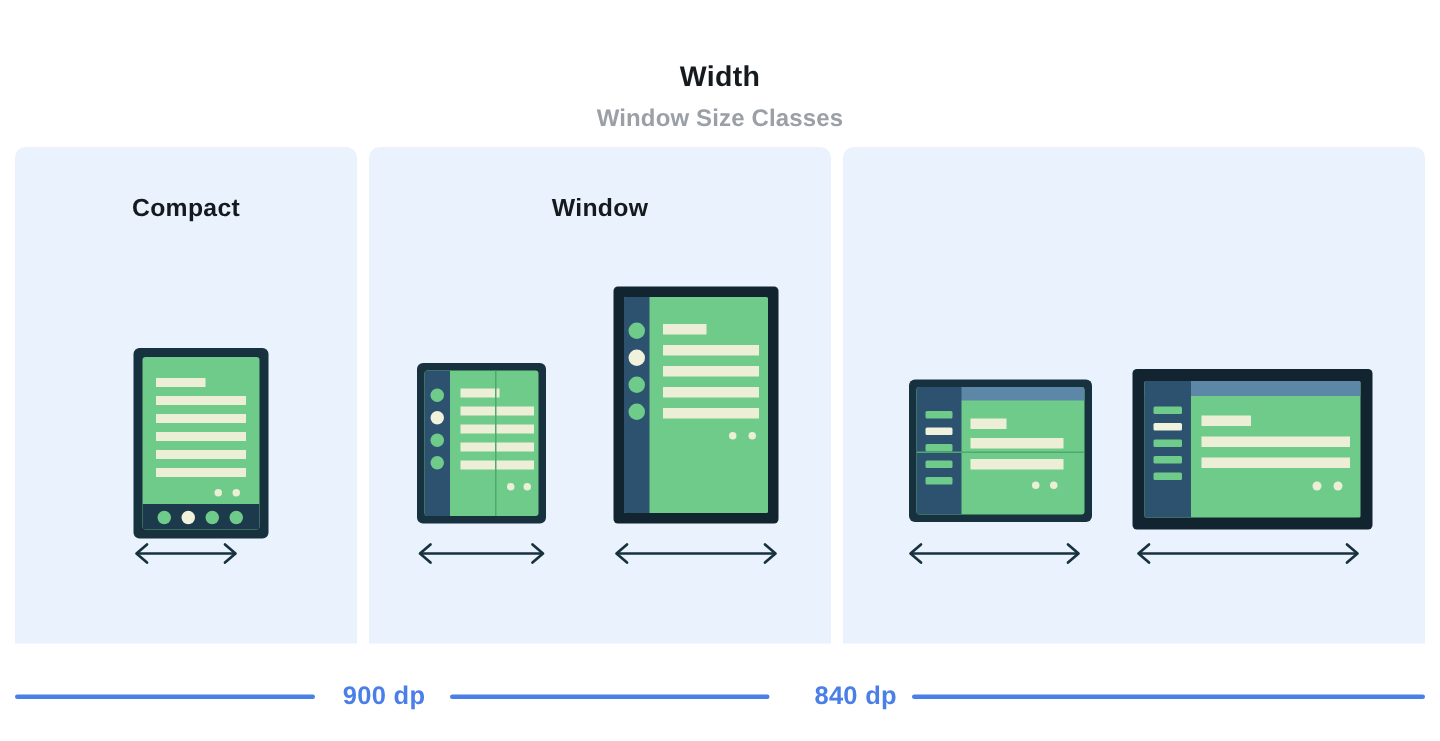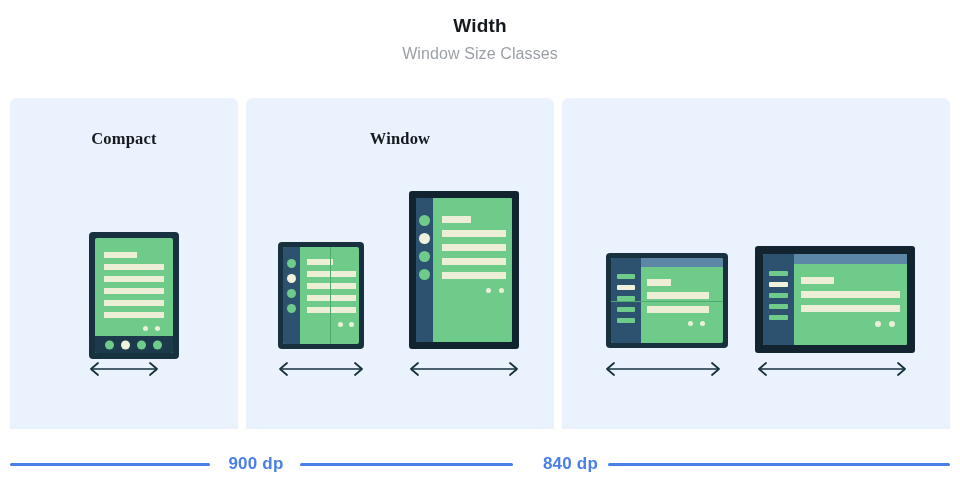--- a/index.html
+++ b/index.html
@@ -8,29 +8,29 @@
     background: #ffffff;
     font-family: "Liberation Sans", sans-serif;
     overflow: hidden;
   }
   .stage { position: relative; width: 960px; height: 494px; background:#ffffff; }
 
   
   .hdr { position:absolute; left:0; top:0; width:960px; text-align:center; }
   .hdr-title {
     font-size: 19px; font-weight: 700; color:#151a1e;
-    letter-spacing:.2px; margin-top:16px; line-height:1;
+    letter-spacing:.2px; margin-top:42px; line-height:1;
   }
   .hdr-sub {
-    font-size: 16px; font-weight: 400; color:#9aa0a6;
+    font-size: 16px; font-weight: 700; color:#9aa0a6;
     letter-spacing:.1px; margin-top:11px; line-height:1;
   }
 
   
-  .panels { position:absolute; left:0; top:98px; width:763px; height:331px;font-family:Liberation Serif, serif; }
+  .panels { position:absolute; left:0; top:98px; width:763px; height:331px; }
   .panel {
     position:absolute; top:0; height:331px;
     background:#eaf2fd;
     border-radius:7px 7px 0 0;
   }
   .panel.p0 { left:10px;  width:228px; }
   .panel.p1 { left:246px; width:308px; }
   .panel.p2 { left:562px; width:388px; }
 
   .panel-title {

